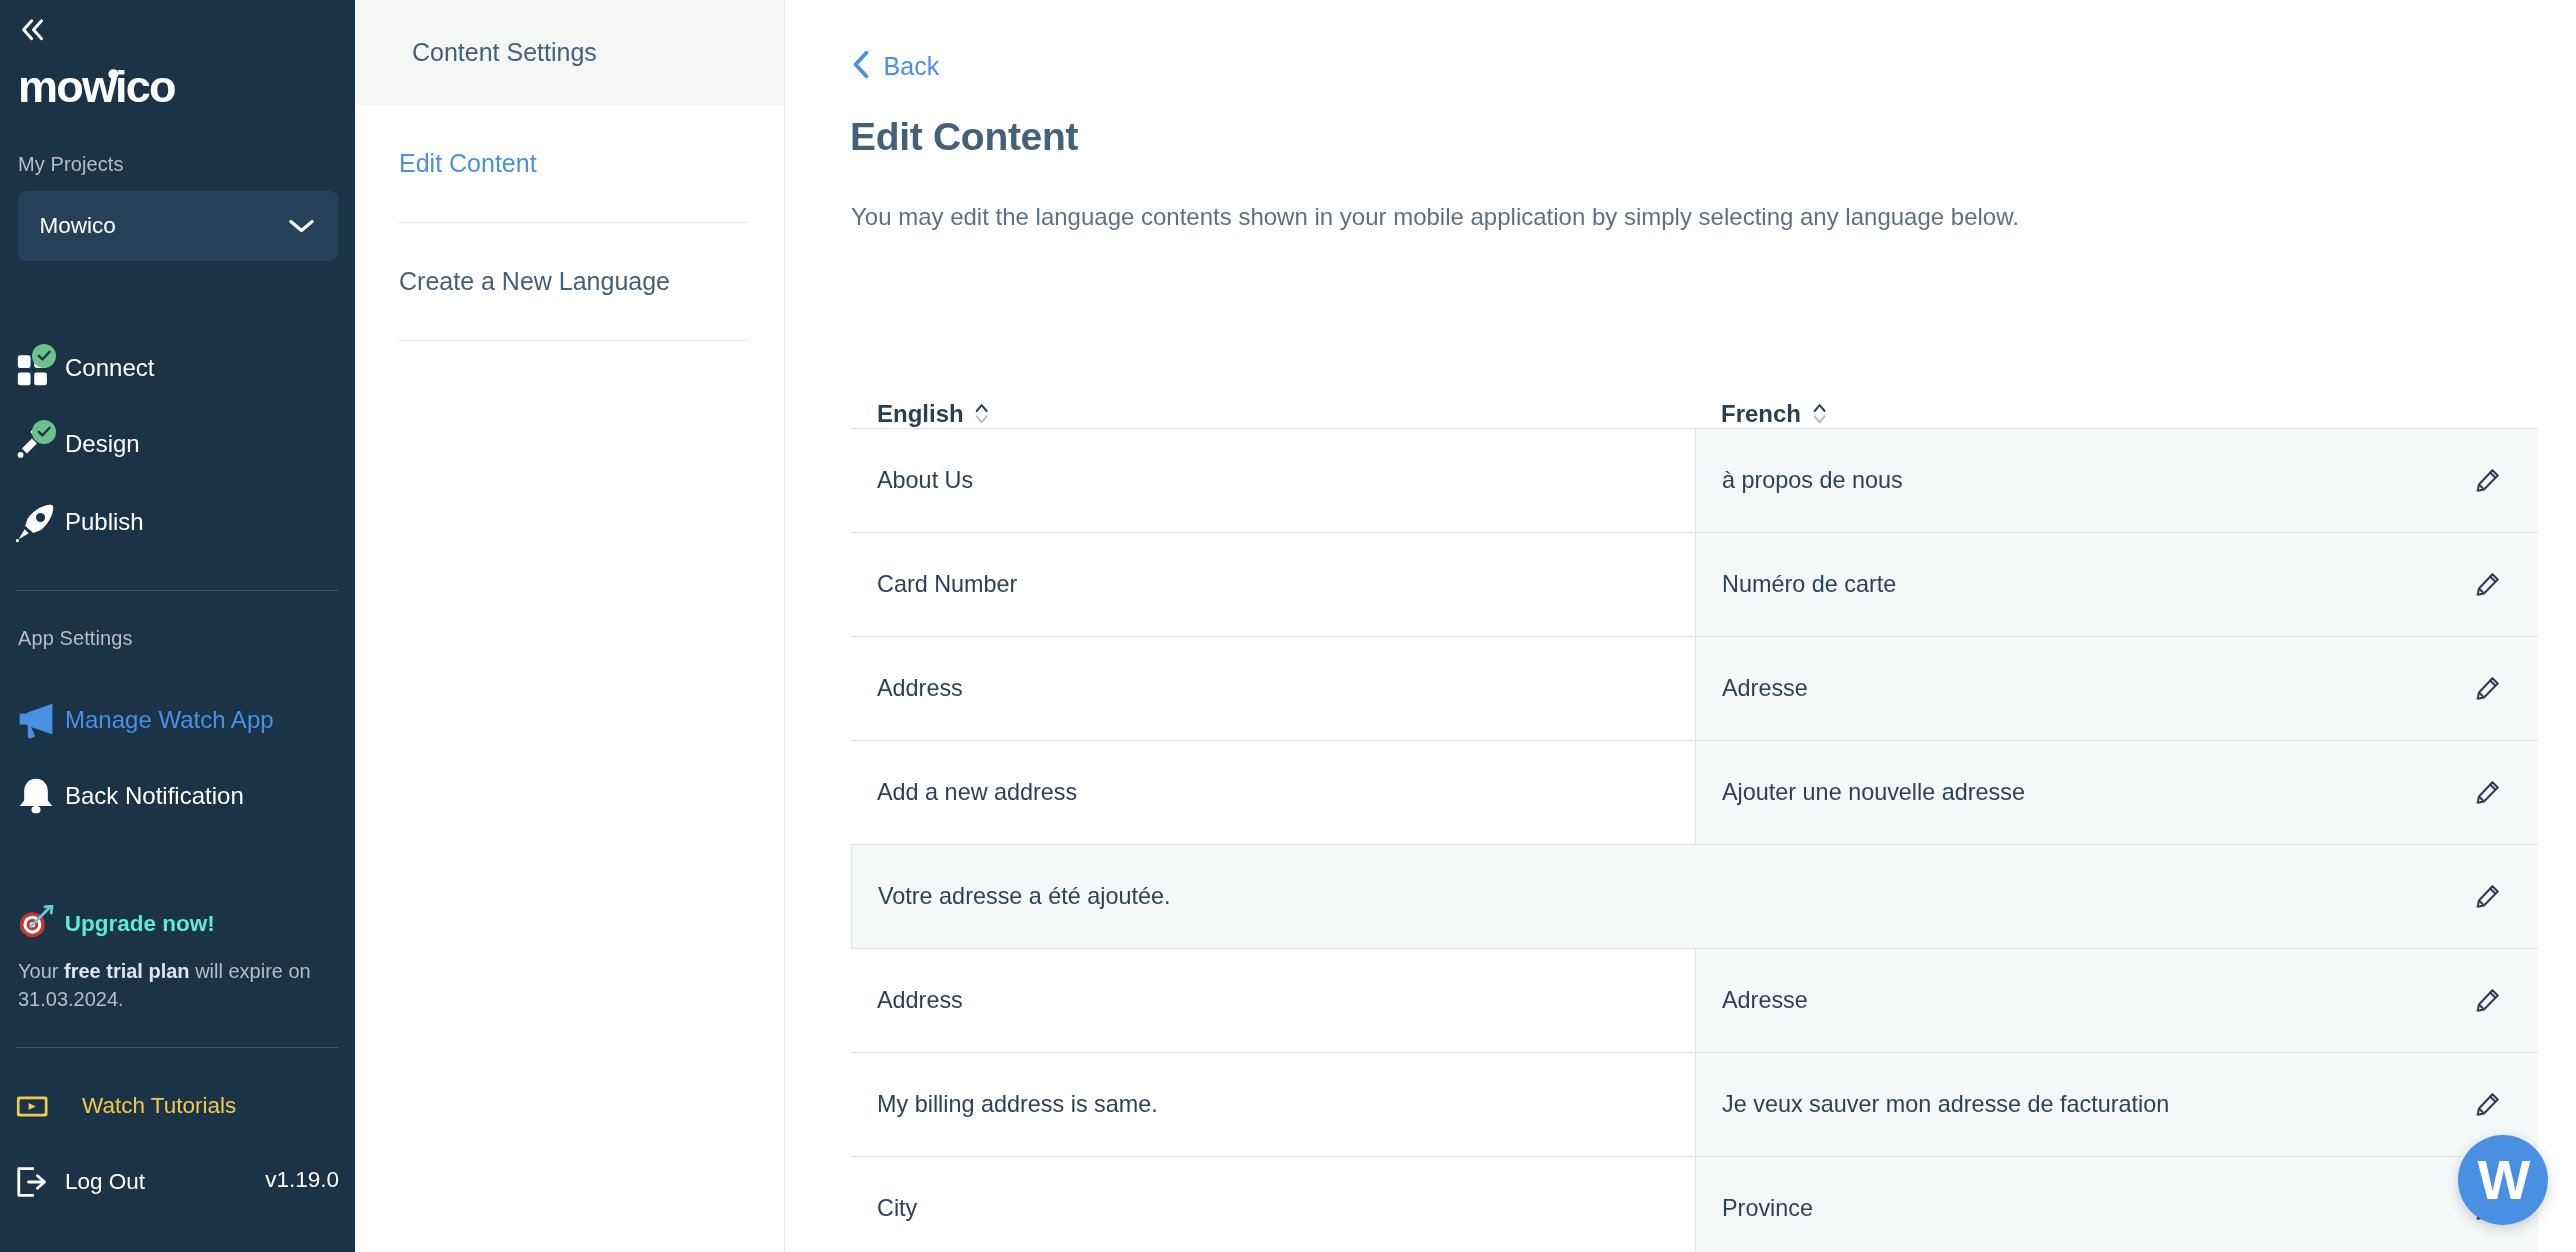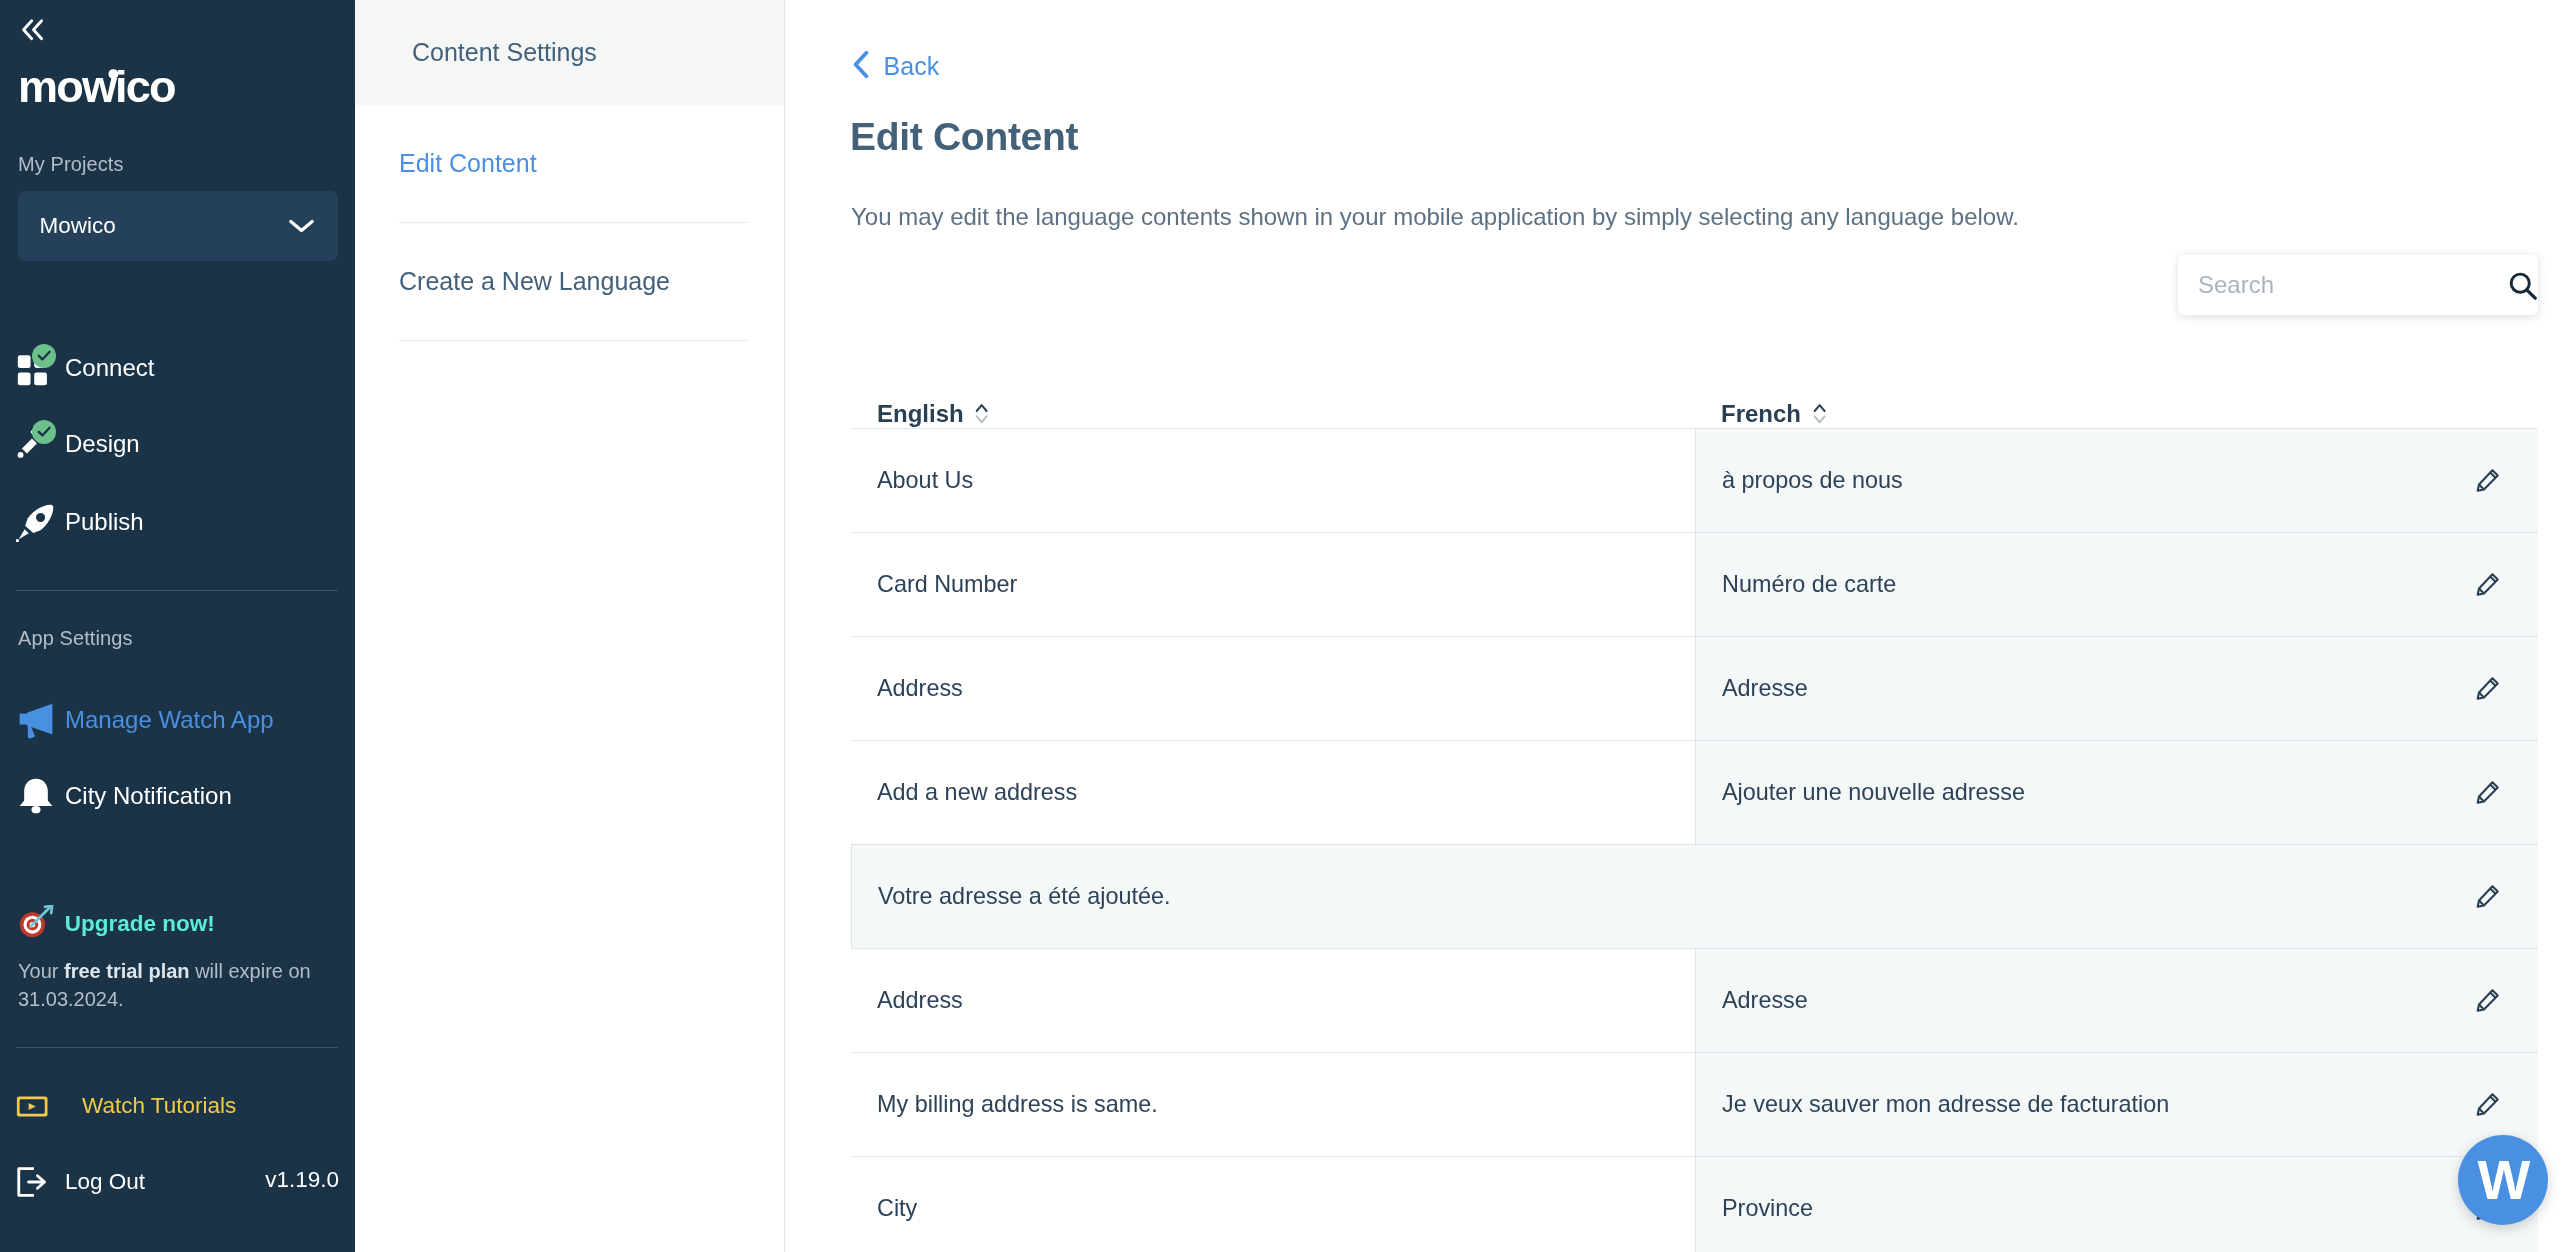--- a/index.html
+++ b/index.html
@@ -326,21 +326,21 @@
 
     <div class="nav-item nav-push">
       <span class="ico">
         <svg width="40" height="40" viewBox="0 0 44 44">
           <g fill="#ffffff">
             <path d="M22 3 C14 3 9 9 9 17 L9 27 L4 33 L40 33 L35 27 L35 17 C35 9 30 3 22 3 Z"></path>
             <ellipse cx="22" cy="37" rx="5" ry="4"></ellipse>
           </g>
         </svg>
       </span>
-      <span class="txt">City Notification</span>
+      <span class="txt">Back Notification</span>
     </div>
 
     <div class="upgrade">
       <span>
         <svg width="36" height="34" viewBox="0 0 40 38">
           <circle cx="16" cy="22" r="14" fill="#c0392b"></circle>
           <circle cx="16" cy="22" r="10" fill="#ffffff"></circle>
           <circle cx="16" cy="22" r="6.5" fill="#c0392b"></circle>
           <circle cx="16" cy="22" r="3" fill="#ffffff"></circle>
           <path d="M14 24 L35 3" stroke="#6ec6d9" stroke-width="3" stroke-linecap="round"></path>
@@ -400,29 +400,20 @@
         <svg width="20" height="29" viewBox="0 0 22 32">
           <path d="M17 3 L5 16 L17 29" fill="none" stroke="#4a90e2" stroke-width="4.2" stroke-linecap="round" stroke-linejoin="round"></path>
         </svg>
       </span>
       <span class="btxt">Back</span>
     </div>
 
     <h1 class="page-title">Edit Content</h1>
     <p class="page-desc">You may edit the language contents shown in your mobile application by simply selecting any language below.</p>
 
-    <div class="search-wrap">
-      <input type="text" value="" placeholder="Search" style="">
-      <span class="search-ico">
-        <svg width="29" height="29" viewBox="0 0 32 32">
-          <circle cx="13.5" cy="13.5" r="10" fill="none" stroke="#16283a" stroke-width="3.2"></circle>
-          <path d="M21 21 L30 30" stroke="#16283a" stroke-width="3.6" stroke-linecap="round"></path>
-        </svg>
-      </span>
-    </div>
 
     <div class="tbl">
       <div class="tbl-head">
         <div class="th th-en">
           <span>English</span>
           <span class="sort-ico">
             <svg width="15.3" height="23.4" viewBox="0 0 17 26">
               <path d="M3 10 L8.5 3.5 L14 10" fill="none" stroke="#2a3f52" stroke-width="2.2" stroke-linecap="round" stroke-linejoin="round"></path>
               <path d="M3 16 L8.5 22.5 L14 16" fill="none" stroke="#b6bfc8" stroke-width="2.2" stroke-linecap="round" stroke-linejoin="round"></path>
             </svg>

